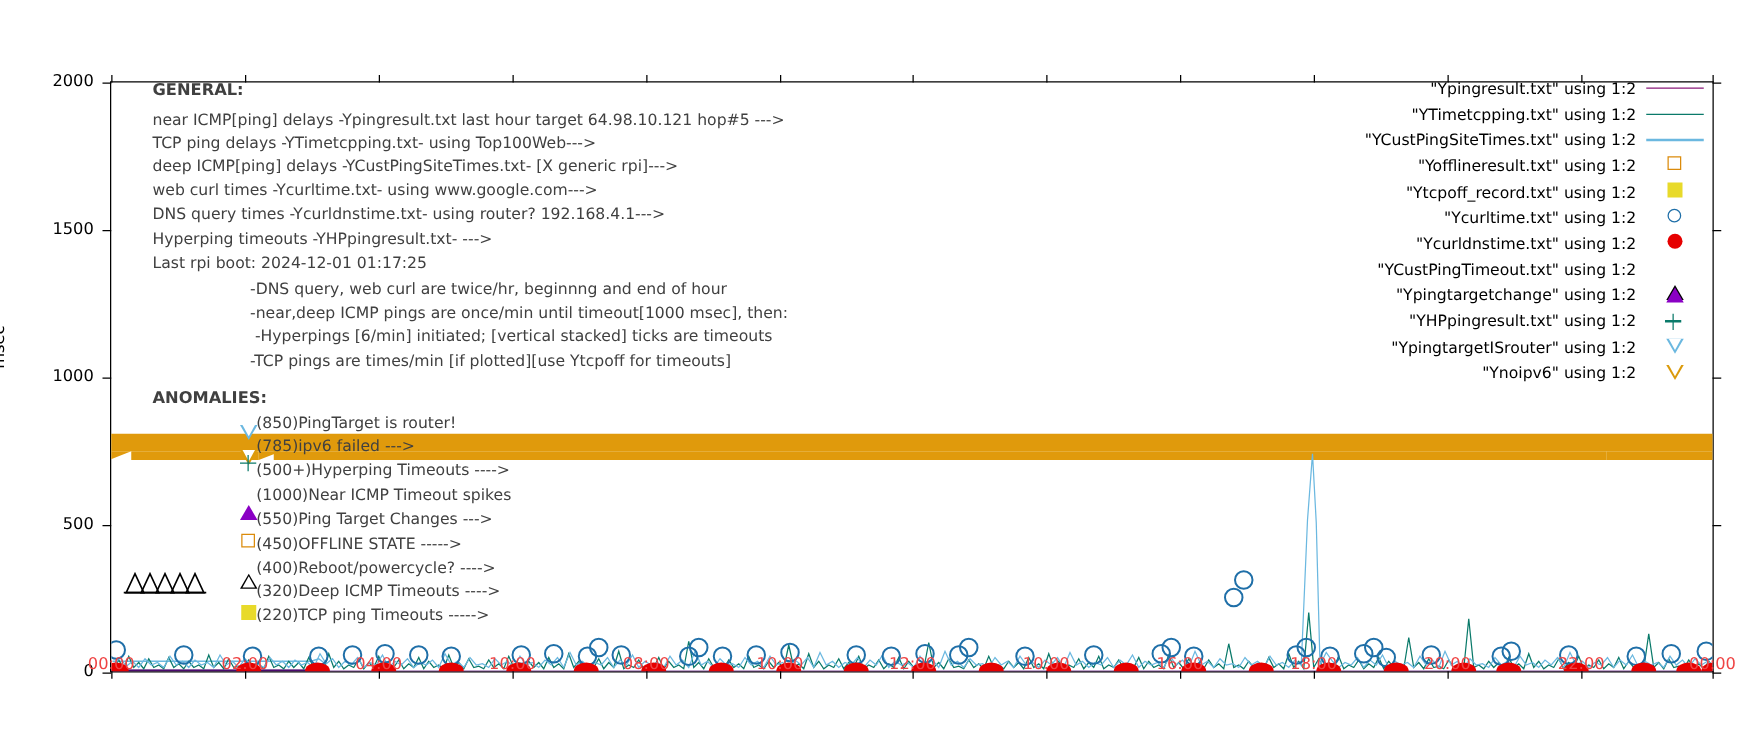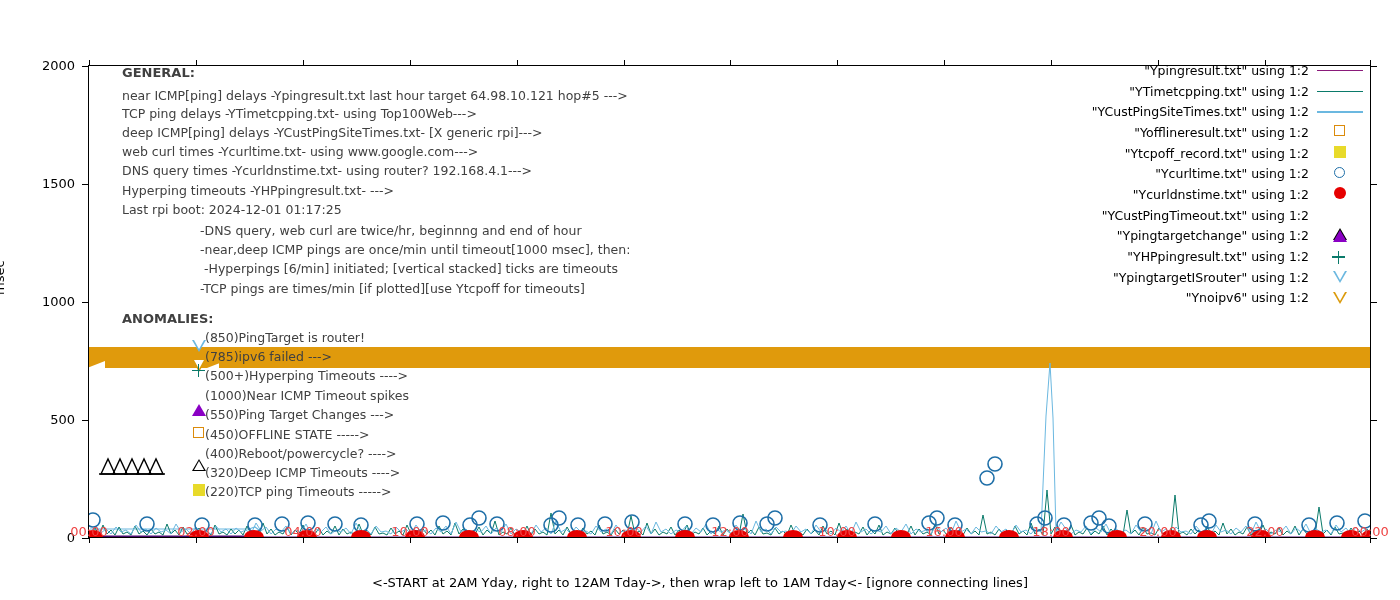--- a/index.html
+++ b/index.html
@@ -292,21 +292,20 @@
   <div class="xlabel" style="left:517px;">08:00</div>
   <div class="xlabel" style="left:624px;">10:00</div>
   <div class="xlabel" style="left:730px;">12:00</div>
   <div class="xlabel" style="left:837px;">10:00</div>
   <div class="xlabel" style="left:944px;">16:00</div>
   <div class="xlabel" style="left:1051px;text-align:center;">18:00</div>
   <div class="xlabel" style="left:1158px;">20:00</div>
   <div class="xlabel" style="left:1265px;">22:00</div>
   <div class="xlabel" style="left:1370px;">00:00</div>
 
-  <div class="axis-title-x">&lt;-START at 2AM Yday, right to 12AM Tday-&gt;, then wrap left to 1AM Tday&lt;- [ignore connecting lines]</div>
 
   <div class="annot bold" style="left:122px; top:63px;">GENERAL:</div>
   <div class="annot" style="left:122px; top:86px;">near ICMP[ping] delays -Ypingresult.txt last hour target 64.98.10.121 hop#5 ---&gt;</div>
   <div class="annot" style="left:122px; top:104px;">TCP ping delays -YTimetcpping.txt- using Top100Web---&gt;</div>
   <div class="annot" style="left:122px; top:142px;">web curl times -Ycurltime.txt- using www.google.com---&gt;</div>
   <div class="annot" style="left:122px; top:123px;">deep ICMP[ping] delays -YCustPingSiteTimes.txt- [X generic rpi]---&gt;</div>
   <div class="annot" style="left:122px; top:161px;">DNS query times -Ycurldnstime.txt- using router? 192.168.4.1---&gt;</div>
   <div class="annot" style="left:122px; top:181px;">Hyperping timeouts -YHPpingresult.txt- ---&gt;</div>
   <div class="annot" style="left:122px; top:200px;">Last rpi boot: 2024-12-01 01:17:25</div>
   <div class="annot" style="left:200px; top:221px;">-DNS query, web curl are twice/hr, beginnng and end of hour</div>

